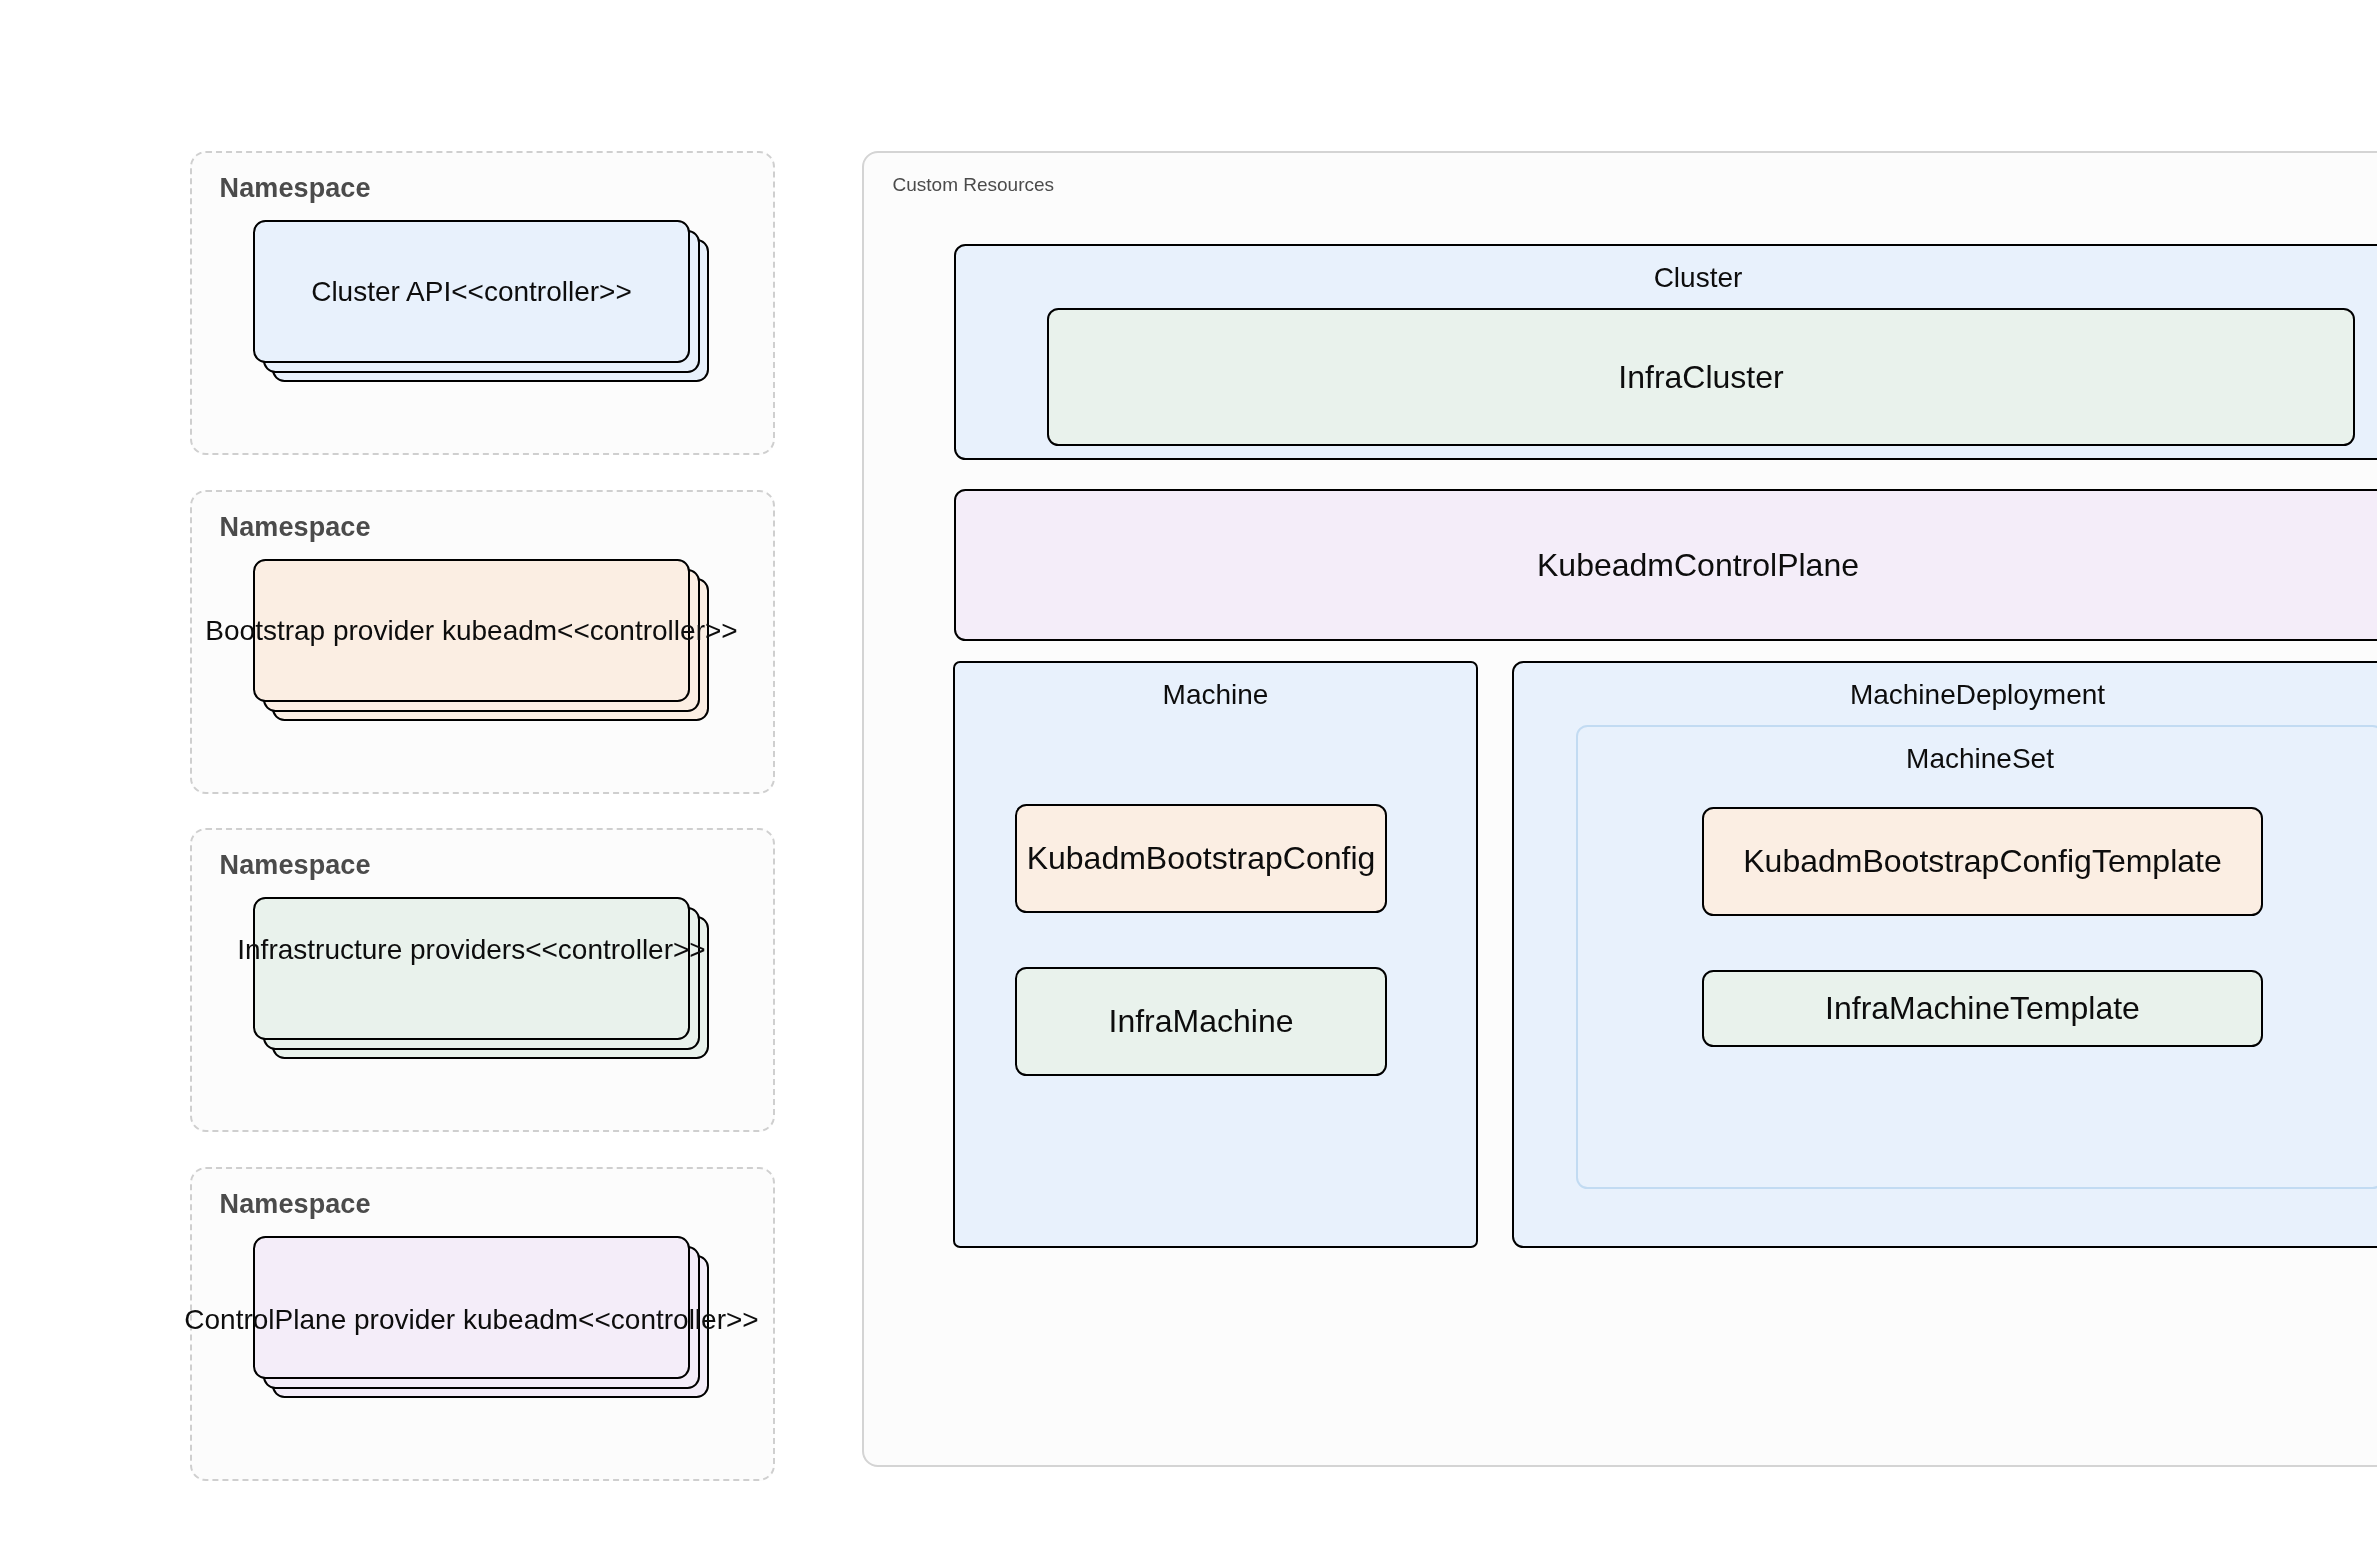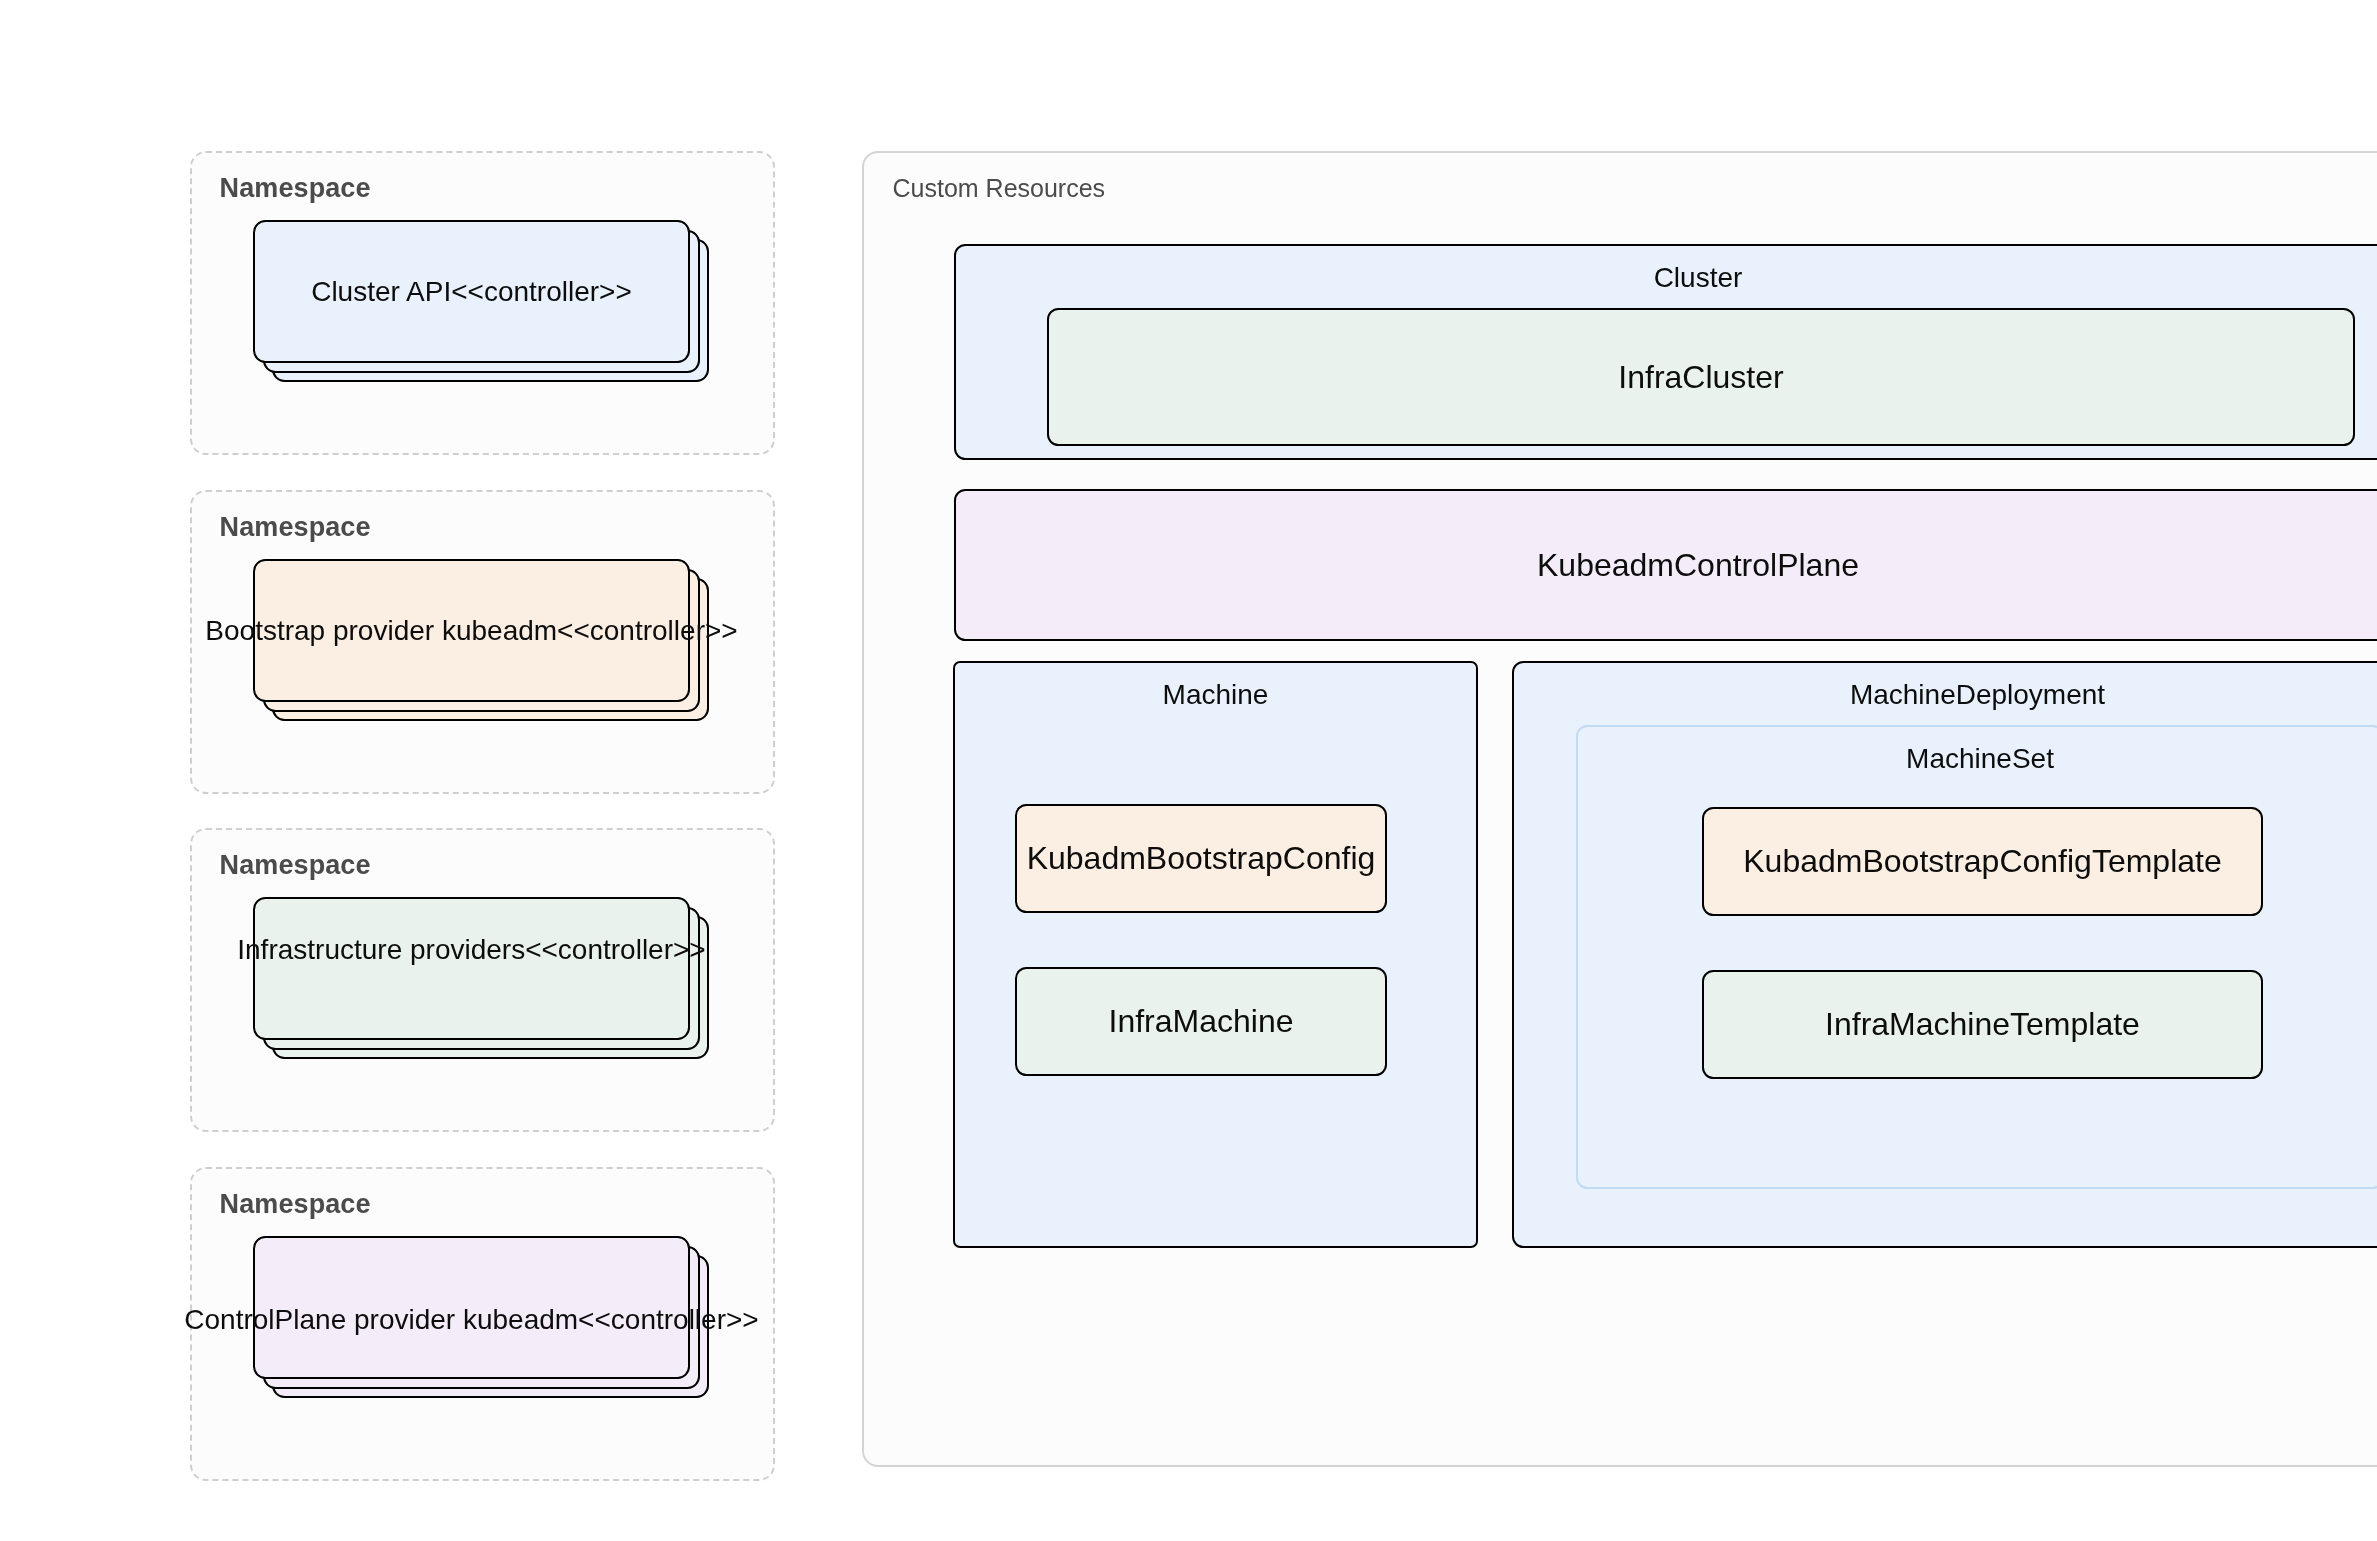--- a/index.html
+++ b/index.html
@@ -58,21 +58,21 @@
     position:absolute;
     left:862px; top:151px;
     width:1670px; height:1316px;
     border:2.4px solid #d4d4d4;
     border-radius:16px;
     background:#fcfcfc;
     box-sizing:border-box;
   }
   .cr-title{
     position:absolute;left:28.5px;top:21px;
-    font-size:25px;color:#4b4b4b;white-space:nowrap;
+    font-size:19px;color:#4b4b4b;white-space:nowrap;
   }
 
   .node{
     position:absolute;
     border:2.9px solid;
     border-radius:11.4px;
     box-sizing:border-box;
   }
   .node > .hdr{
     position:absolute;left:0;right:0;top:16px;
@@ -172,21 +172,21 @@
     <div class="node c-blue" style="left:648px;top:508px;width:931px;height:587px;">
       <div class="hdr">MachineDeployment</div>
 
       <div class="node nofill" style="left:62px;top:62px;width:808px;height:464px;border-color:#c2dbf2;">
         <div class="hdr">MachineSet</div>
 
         <div class="node c-orange" style="left:124px;top:80px;width:561px;height:109px;">
           <div class="ctr">KubadmBootstrapConfigTemplate</div>
         </div>
 
-        <div class="node c-green" style="left:124px;top:243px;width:561px;height:109px;">
+        <div class="node c-green" style="left:124px;top:243px;width:561px;height:77px;">
           <div class="ctr">InfraMachineTemplate</div>
         </div>
       </div>
     </div>
 
   </div>
 </div>
 
 
 </body></html>

